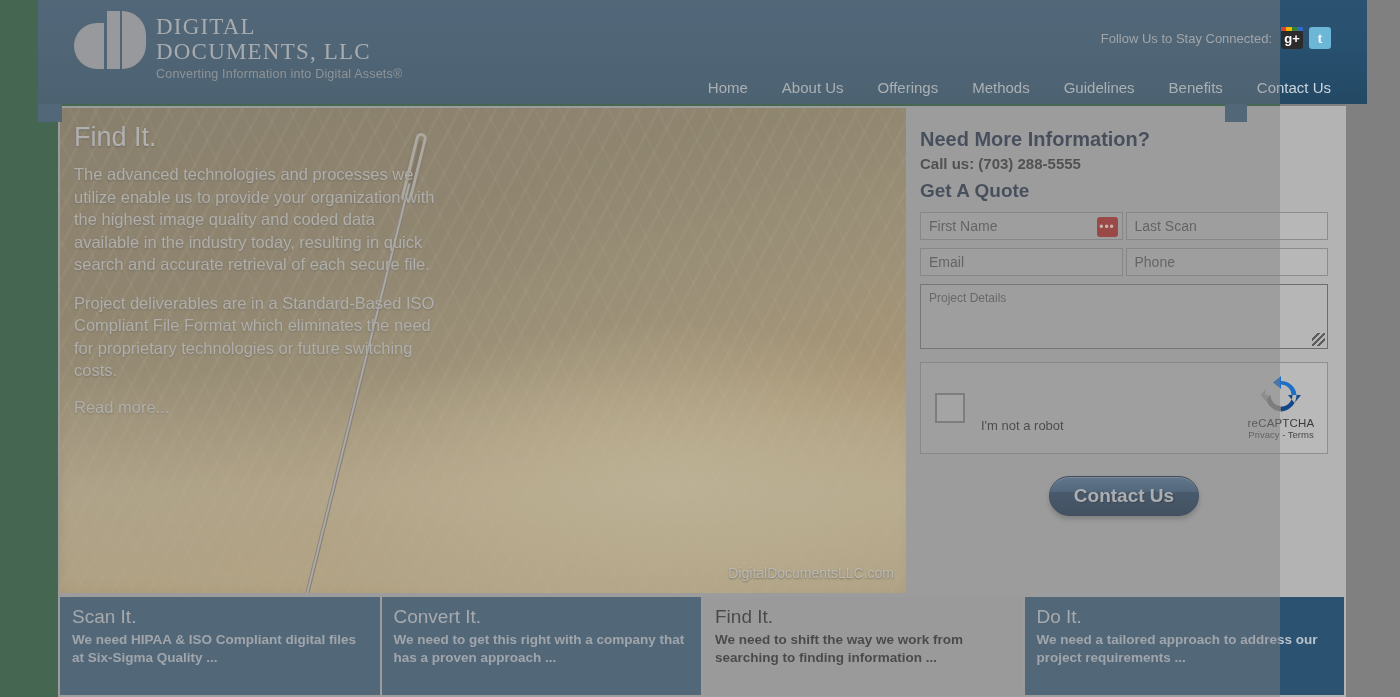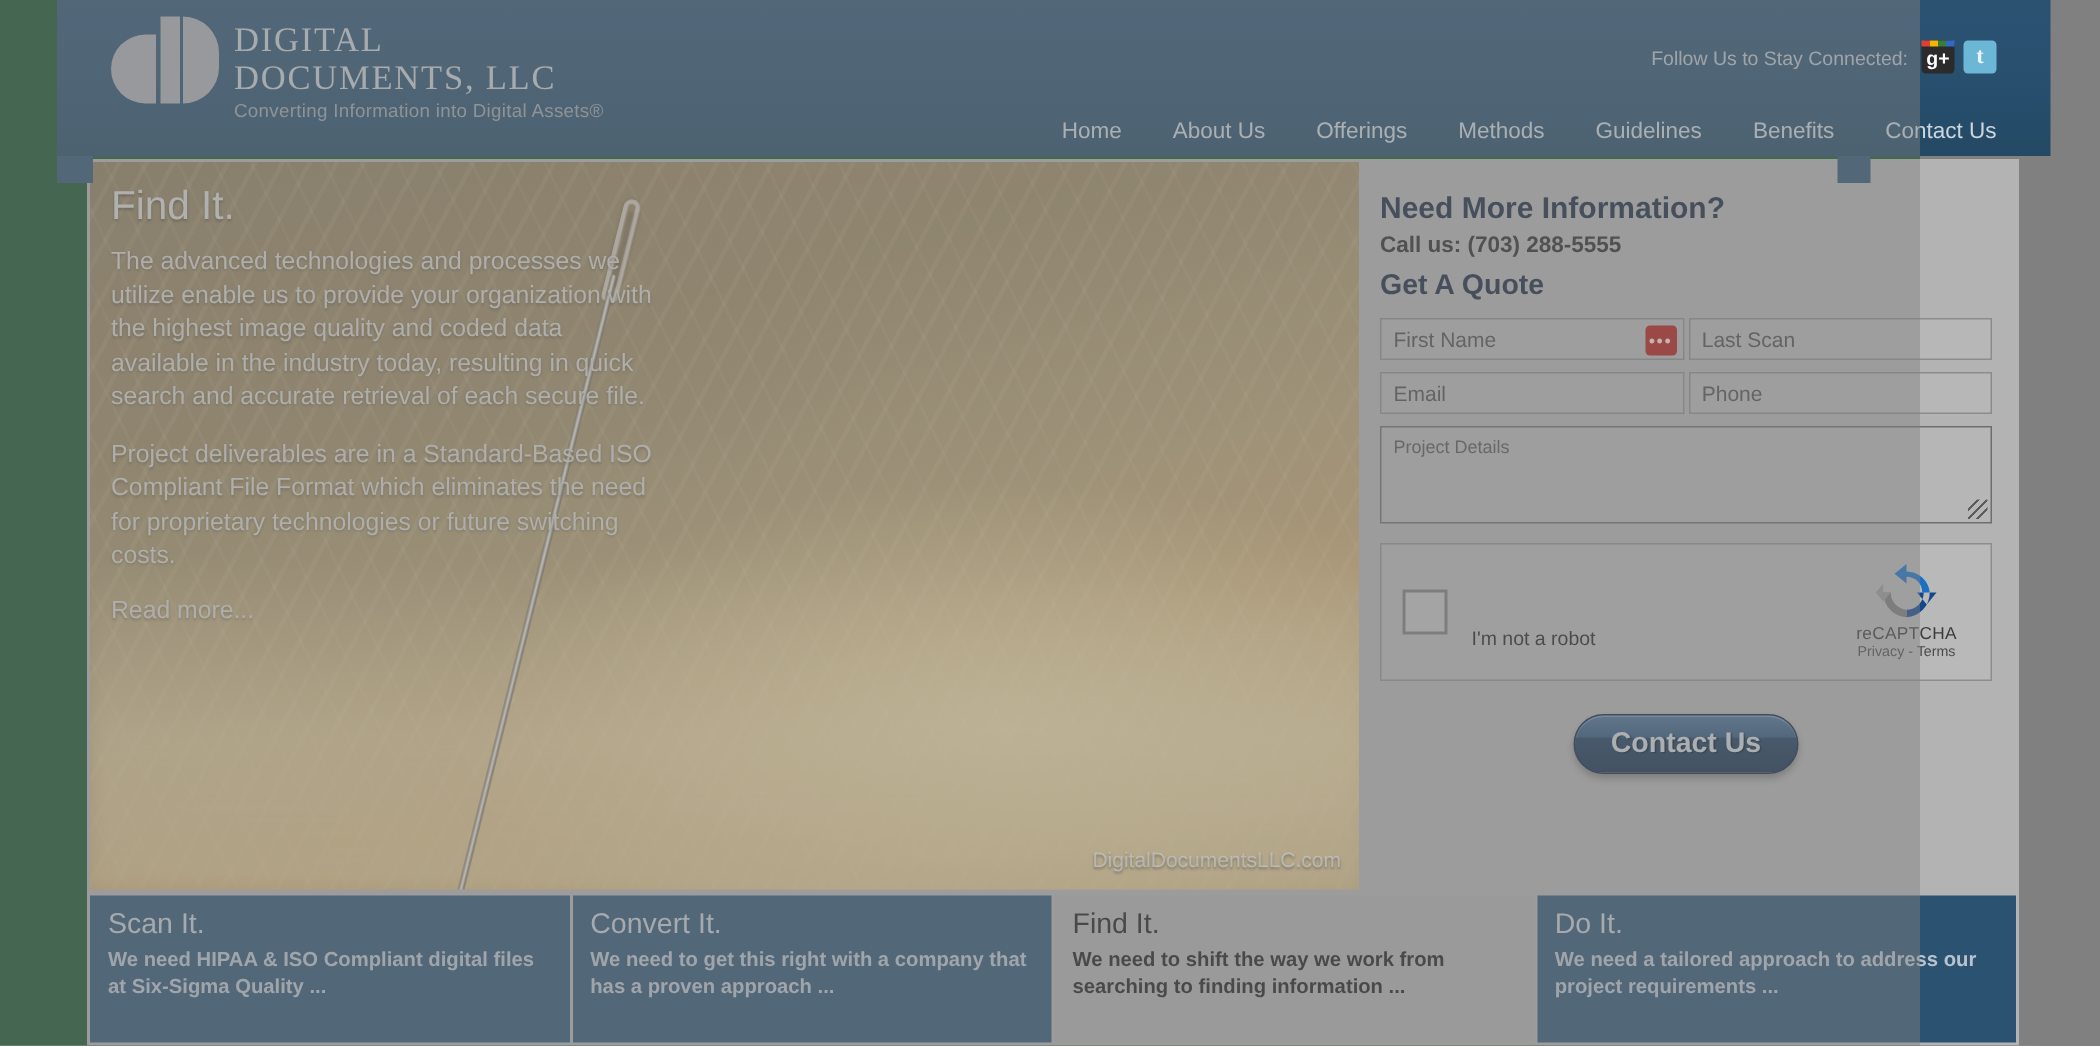--- a/index.html
+++ b/index.html
@@ -280,21 +280,21 @@
     padding: 0 14px;
   }
   #recaptcha .cbox {
     width: 30px; height: 30px;
     border: 2px solid #7a7a7a;
     background: rgba(255,255,255,0.12);
     margin-right: 16px;
   }
   #recaptcha .rlabel { font-size: 13px; color: #1f1f1f; margin-top: 34px; }
   #recaptcha .brand {
-    position: absolute; right: 10px; top: 12px;
+    position: absolute; right: 0; top: 12px;
     width: 92px; text-align: center;
   }
   #recaptcha .rc-logo {
     width: 44px; height: 40px; margin: 0 auto 2px auto;
     position: relative;
   }
   #recaptcha .rc-name { font-size: 11.5px; color: #3b3b3b; letter-spacing: .2px; }
   #recaptcha .rc-terms { font-size: 9.5px; color: #4a4a4a; }
 
   

